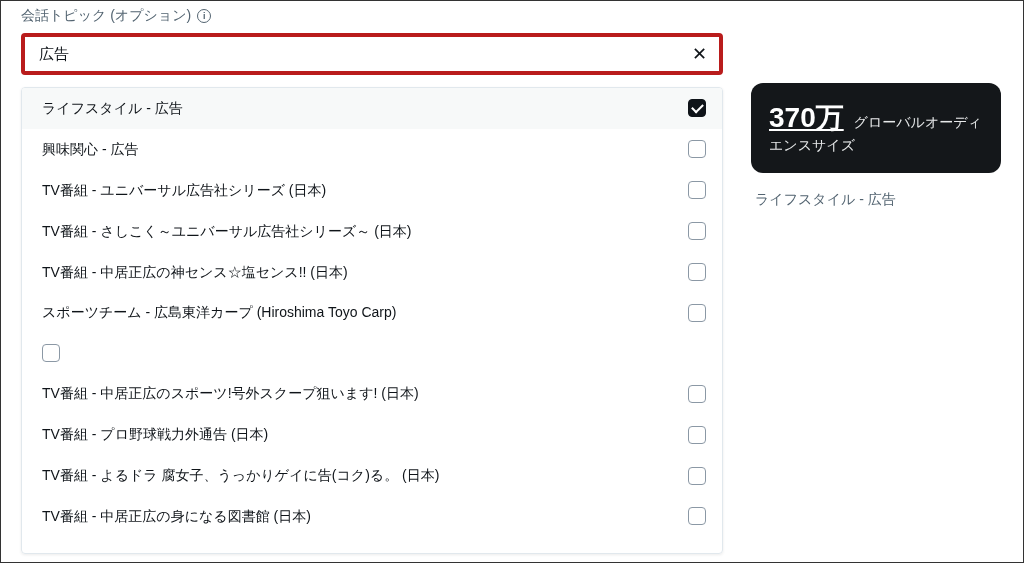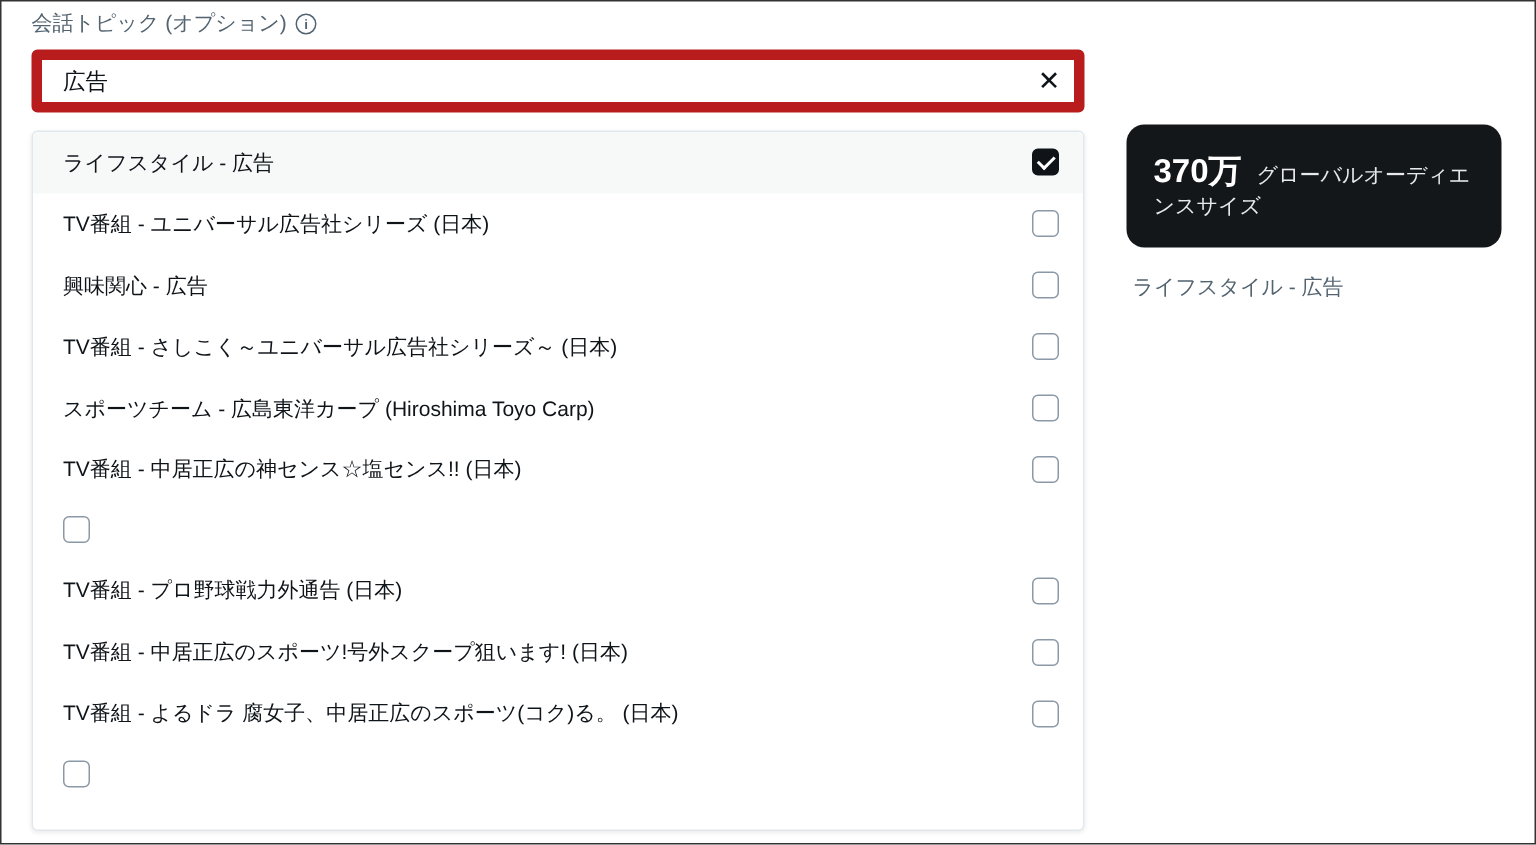--- a/index.html
+++ b/index.html
@@ -54,21 +54,21 @@
     .search-wrap {
       position: relative;
       margin-bottom: 12px;
     }
     .search-input {
       width: 100%;
       height: 42px;
       padding: 0 40px 0 14px;
       font-size: 15px;
       color: #0f1419;
-      border: 7px solid #b91c1c;
+      border: 4px solid #b91c1c;
       border-radius: 4px;
       outline: none;
     }
     .clear-btn {
       position: absolute;
       right: 12px;
       top: 50%;
       transform: translateY(-50%);
       background: none;
       border: none;
@@ -134,23 +134,24 @@
     .dropdown::-webkit-scrollbar-thumb { background: #c1c1c1; }
 
     .audience-card {
       background: #14171a;
       color: #fff;
       border-radius: 12px;
       padding: 16px 18px 18px;
       margin-bottom: 18px;
     }
     .aud-num {
-      font-size: 22px;
+      font-size: 28px;
       font-weight: 800;
       display: inline;
+      text-decoration: underline;
     }
     .aud-label {
       font-size: 14px;
       font-weight: 400;
       display: inline;
       color: #e7e9ea;
       margin-left: 6px;
     }
     .selected-topic {
       color: #536471;
@@ -174,55 +175,56 @@
         <span>✕</span>
       </button>
     </div>
 
     <div class="dropdown" id="dropdown">
         <div class="option selected">
           <span class="option-label">ライフスタイル - 広告</span>
           <span class="chk checked"></span>
         </div>
         <div class="option">
+          <span class="option-label">興味関心 - 広告</span>
+          <span class="chk"></span>
+        </div>
+        <div class="option">
           <span class="option-label">TV番組 - ユニバーサル広告社シリーズ (日本)</span>
           <span class="chk"></span>
         </div>
         <div class="option">
-          <span class="option-label">興味関心 - 広告</span>
-          <span class="chk"></span>
-        </div>
-        <div class="option">
           <span class="option-label">TV番組 - さしこく～ユニバーサル広告社シリーズ～ (日本)</span>
           <span class="chk"></span>
         </div>
         <div class="option">
+          <span class="option-label">TV番組 - 中居正広の神センス☆塩センス!! (日本)</span>
+          <span class="chk"></span>
+        </div>
+        <div class="option">
           <span class="option-label">スポーツチーム - 広島東洋カープ (Hiroshima Toyo Carp)</span>
           <span class="chk"></span>
         </div>
         <div class="option">
-          <span class="option-label">TV番組 - 中居正広の神センス☆塩センス!! (日本)</span>
-          <span class="chk"></span>
-        </div>
-        <div class="option">
+          <span class="chk"></span>
+        </div>
+        <div class="option">
+          <span class="option-label">TV番組 - 中居正広のスポーツ!号外スクープ狙います! (日本)</span>
           <span class="chk"></span>
         </div>
         <div class="option">
           <span class="option-label">TV番組 - プロ野球戦力外通告 (日本)</span>
           <span class="chk"></span>
         </div>
         <div class="option">
-          <span class="option-label">TV番組 - 中居正広のスポーツ!号外スクープ狙います! (日本)</span>
-          <span class="chk"></span>
-        </div>
-        <div class="option">
-          <span class="option-label">TV番組 - よるドラ 腐女子、中居正広のスポーツ(コク)る。 (日本)</span>
-          <span class="chk"></span>
-        </div>
-        <div class="option">
+          <span class="option-label">TV番組 - よるドラ 腐女子、うっかりゲイに告(コク)る。 (日本)</span>
+          <span class="chk"></span>
+        </div>
+        <div class="option">
+          <span class="option-label">TV番組 - 中居正広の身になる図書館 (日本)</span>
           <span class="chk"></span>
         </div>
       </div>
   </div>
 
   <div class="right-col">
     <div class="audience-card">
       <span class="aud-num">370万</span>
       <span class="aud-label">グローバルオーディエンスサイズ</span>
     </div>

